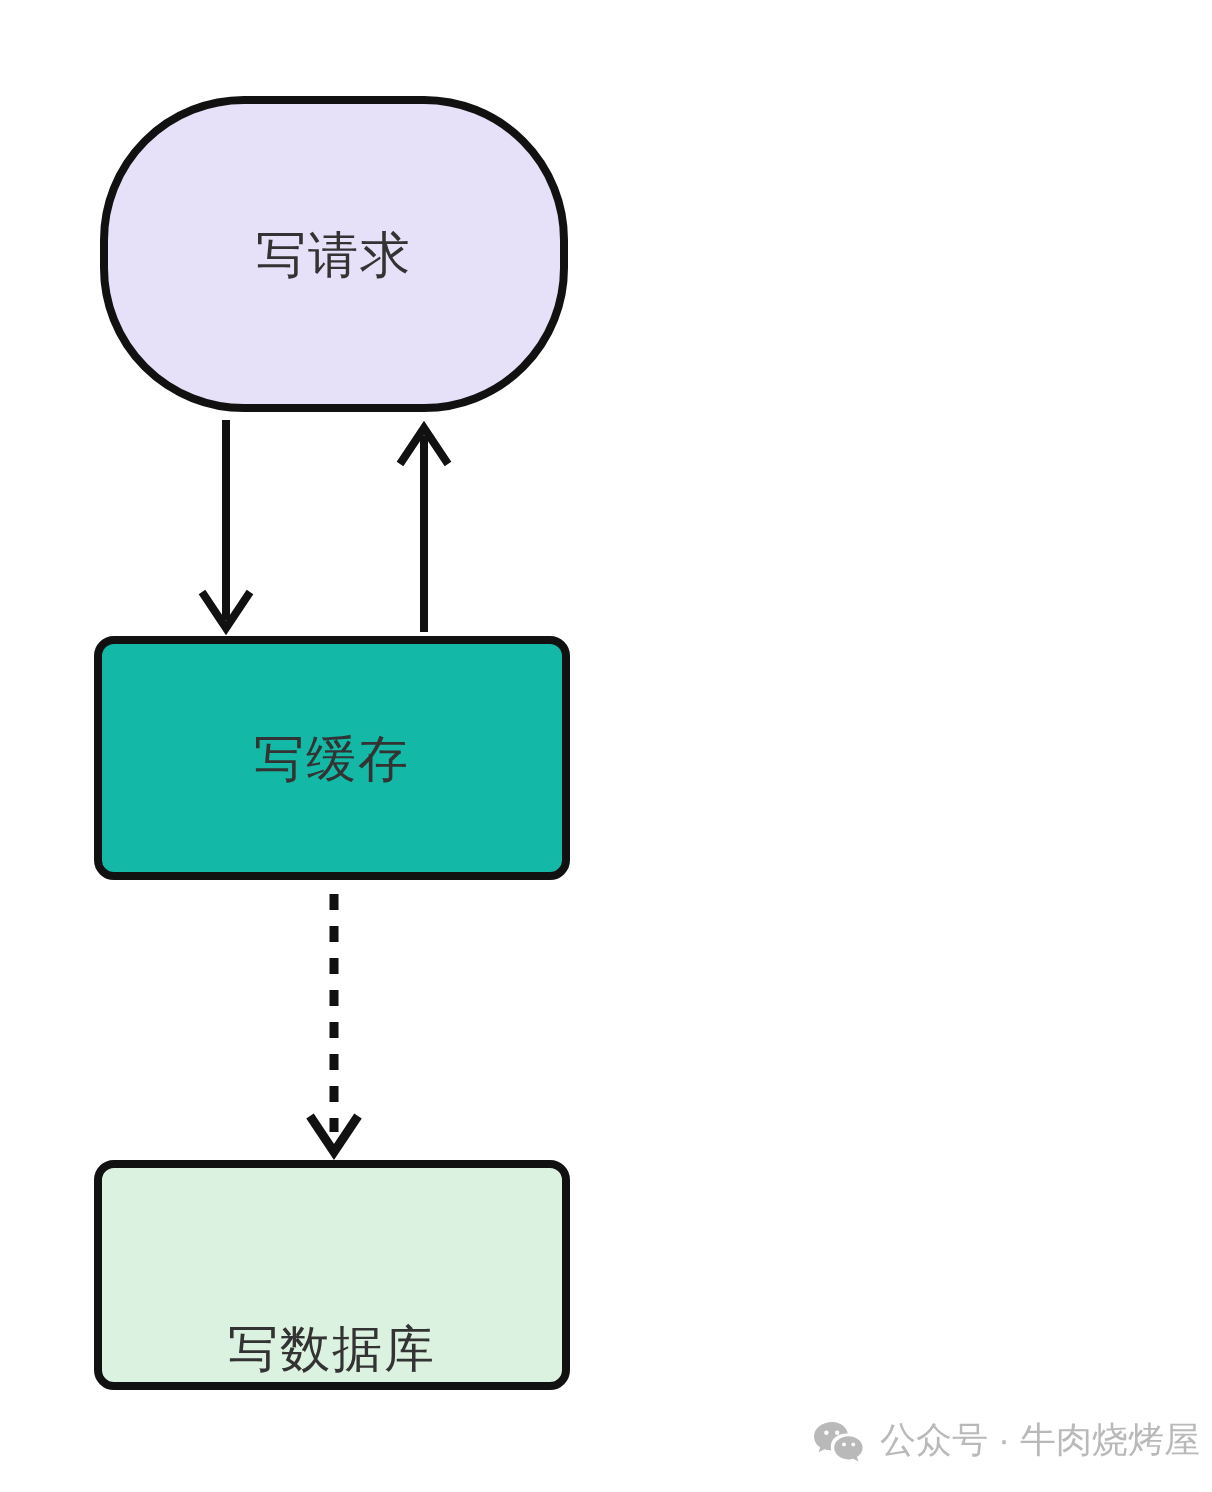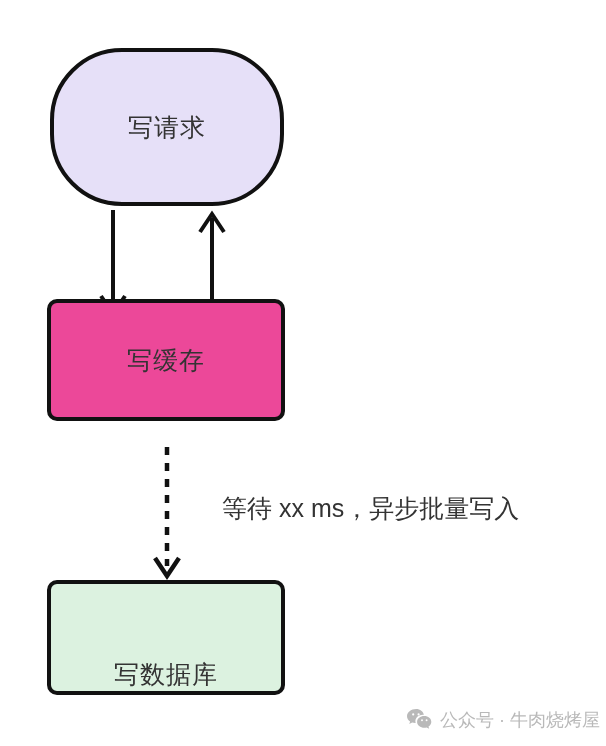--- a/index.html
+++ b/index.html
@@ -28,44 +28,44 @@
     color: #333333;
     letter-spacing: 1px;
   }
   .node-stadium {
     left: 50px; top: 48px;
     width: 234px; height: 158px;
     background: #E6E0F8;
     border-radius: 72px;
   }
   .node-cache {
-    left: 47px; top: 299px;
+    left: 47px; top: 318px;
     width: 238px; height: 122px;
-    background: #ec4899;
+    background: #14b8a6;
     border-radius: 10px;
   }
   .node-db {
     left: 47px; top: 580px;
     width: 238px; height: 115px;
     background: #DCF2E0;
     border-radius: 10px;
     align-items: flex-end;
   }
   .edge-label {
     position: absolute;
     left: 222px; top: 492px;
     font-size: 25px;
     color: #333333;
     white-space: nowrap;
   }
   .watermark {
     position: absolute;
     left: 406px; top: 708px;
     display: flex;
-    align-items: flex-start;
+    align-items: flex-end;
     gap: 7px;
     color: #B9B9B9;
     font-size: 18px;
     white-space: nowrap;
   }
   .watermark svg { display: block; }
 </style>
 </head>
 <body>
 
@@ -94,21 +94,20 @@
   </div>
 
   <div class="node node-cache">
     <span>写缓存</span>
   </div>
 
   <div class="node node-db">
     <span>写数据库</span>
   </div>
 
-  <div class="edge-label">等待 xx ms，异步批量写入</div>
 
   <div class="watermark">
     <span>
       <svg width="27" height="22" viewBox="0 0 27 22">
         <g fill="#B9B9B9">
           <path d="M10.2 1C4.9 1 1 4.3 1 8.2c0 2.2 1.2 4.1 3.1 5.4l-0.8 2.5 2.9-1.5c0.9 0.3 1.9 0.5 2.9 0.5 0.2 0 0.4 0 0.6 0-0.2-0.6-0.3-1.2-0.3-1.9 0-3.6 3.5-6.4 7.6-6.4 0.3 0 0.6 0 0.9 0.1C17.3 3.5 14.1 1 10.2 1z"></path>
           <path d="M18.3 8.1c-4 0-7.2 2.6-7.2 5.8 0 3.2 3.2 5.8 7.2 5.8 0.8 0 1.6-0.1 2.3-0.3l2.6 1.3-0.7-2.2c1.7-1.1 2.8-2.8 2.8-4.6C25.3 10.7 22.2 8.1 18.3 8.1z"></path>
         </g>
         <g fill="#ffffff">
           <circle cx="7.2" cy="6.4" r="1.1"></circle>

